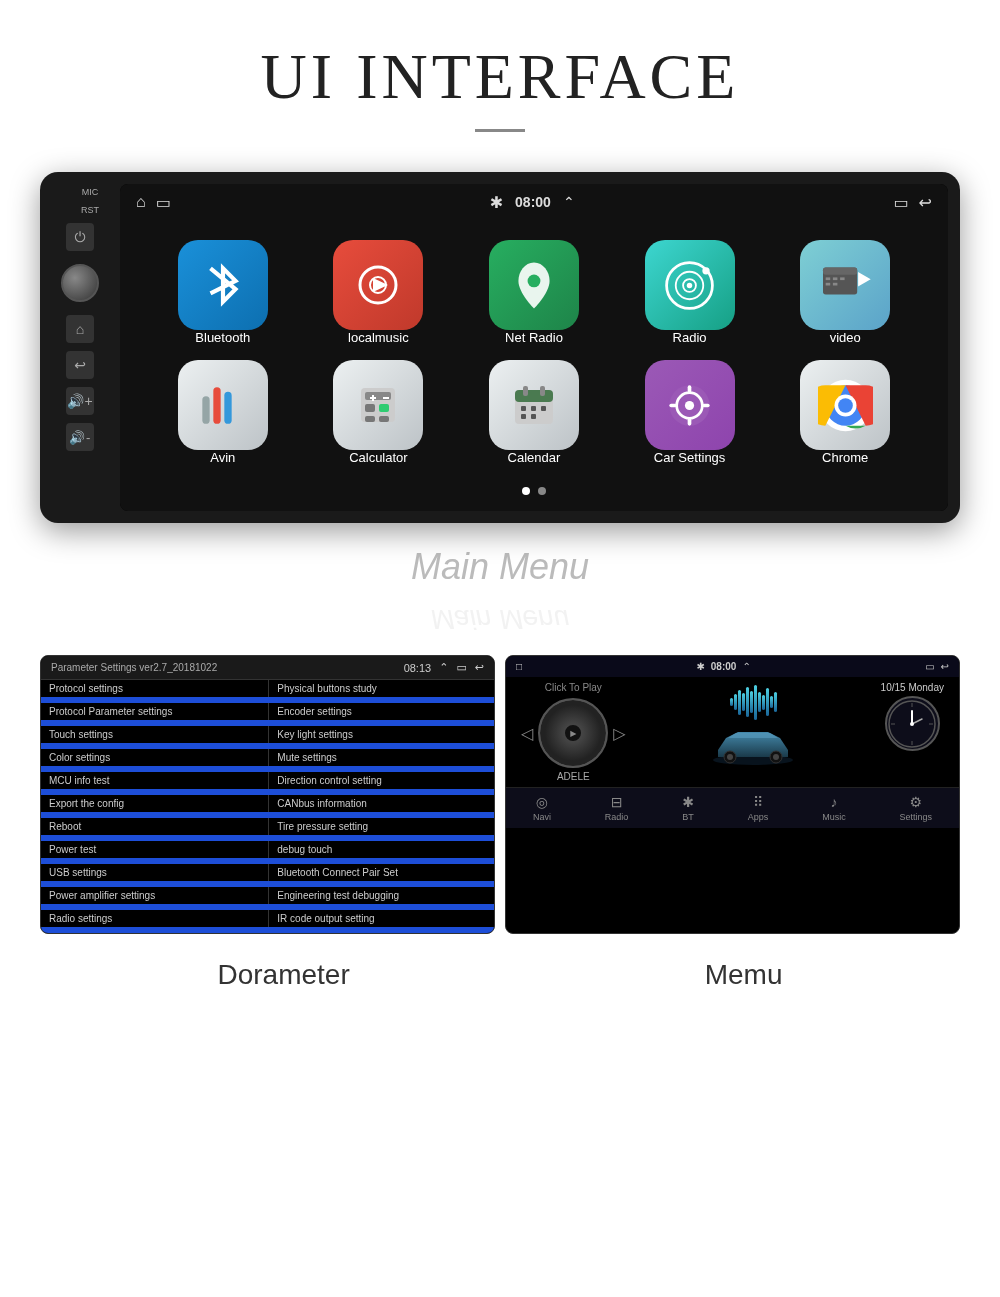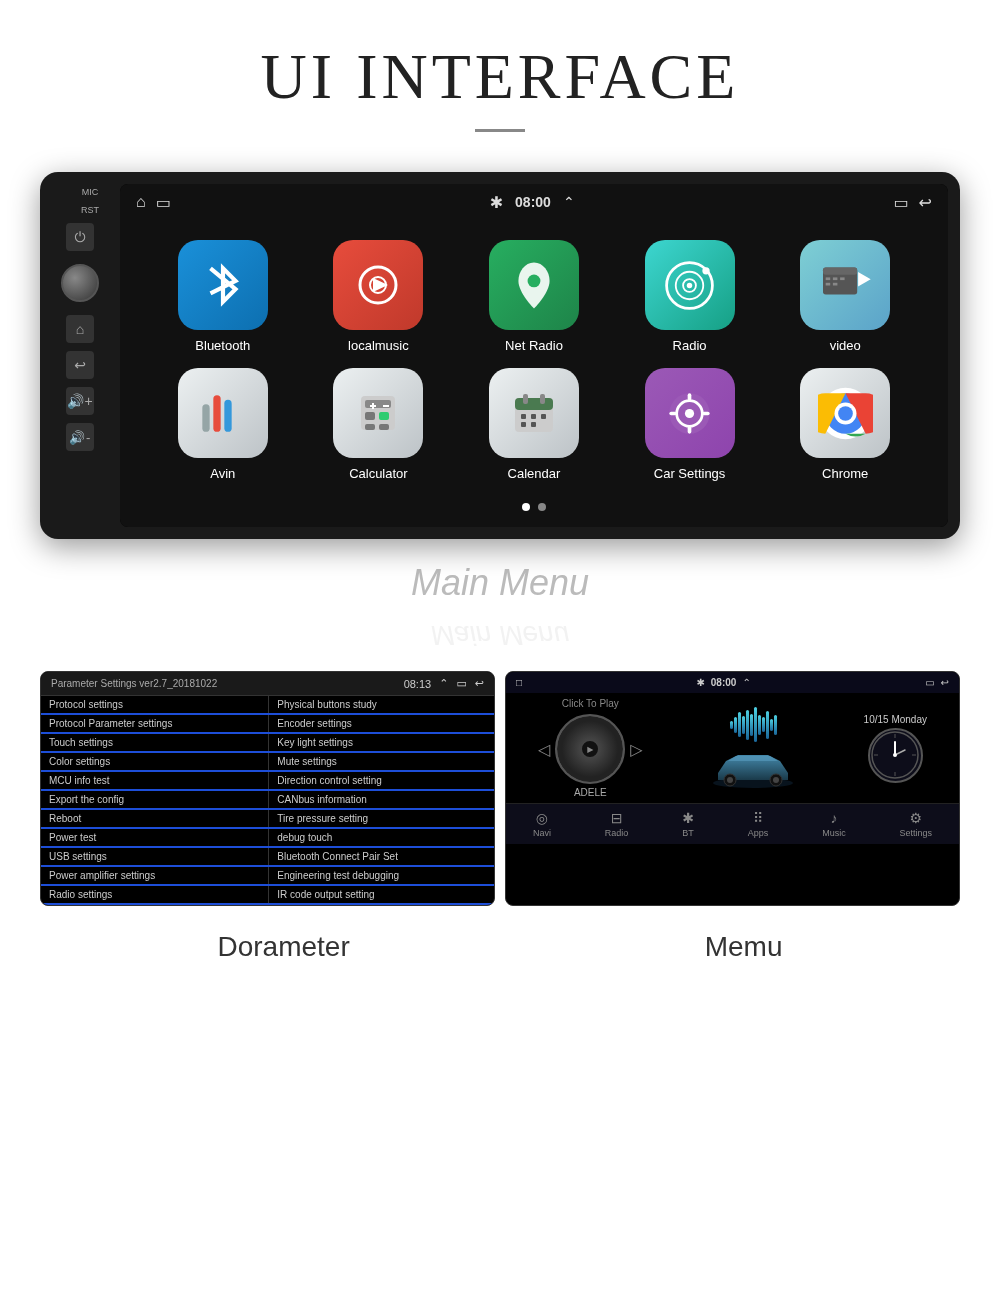--- a/index.html
+++ b/index.html
@@ -136,21 +136,21 @@
       padding: 20px 30px 10px;
       display: grid;
       grid-template-columns: repeat(5, 1fr);
       gap: 15px 10px;
     }
 
     .app-item {
       display: flex;
       flex-direction: column;
       align-items: center;
-      gap: 8px;
+      gap: 0;
       cursor: pointer;
     }
 
     .app-icon {
       width: 90px;
       height: 90px;
       border-radius: 20px;
       display: flex;
       align-items: center;
       justify-content: center;
@@ -250,21 +250,21 @@
 
     .dora-table {
       width: 100%;
       border-collapse: collapse;
       font-size: 10px;
     }
 
     .dora-table td {
       padding: 3px 8px;
       color: #ccc;
-      border-bottom: 2px solid #1d4ed8;
+      border-bottom: 6px solid #1d4ed8;
     }
 
     .dora-table td:first-child {
       border-right: 1px solid #333;
     }
 
     .memu-status {
       display: flex;
       justify-content: space-between;
       align-items: center;
@@ -275,23 +275,22 @@
     }
 
     .memu-status-icons {
       display: flex;
       gap: 6px;
       align-items: center;
     }
 
     .memu-content {
       display: flex;
-      align-items: center;
       justify-content: space-between;
-      padding: 5px 32px;
+      padding: 5px 15px;
       position: relative;
     }
 
     .memu-left {
       display: flex;
       flex-direction: column;
       align-items: center;
       color: #aaa;
       font-size: 11px;
     }

